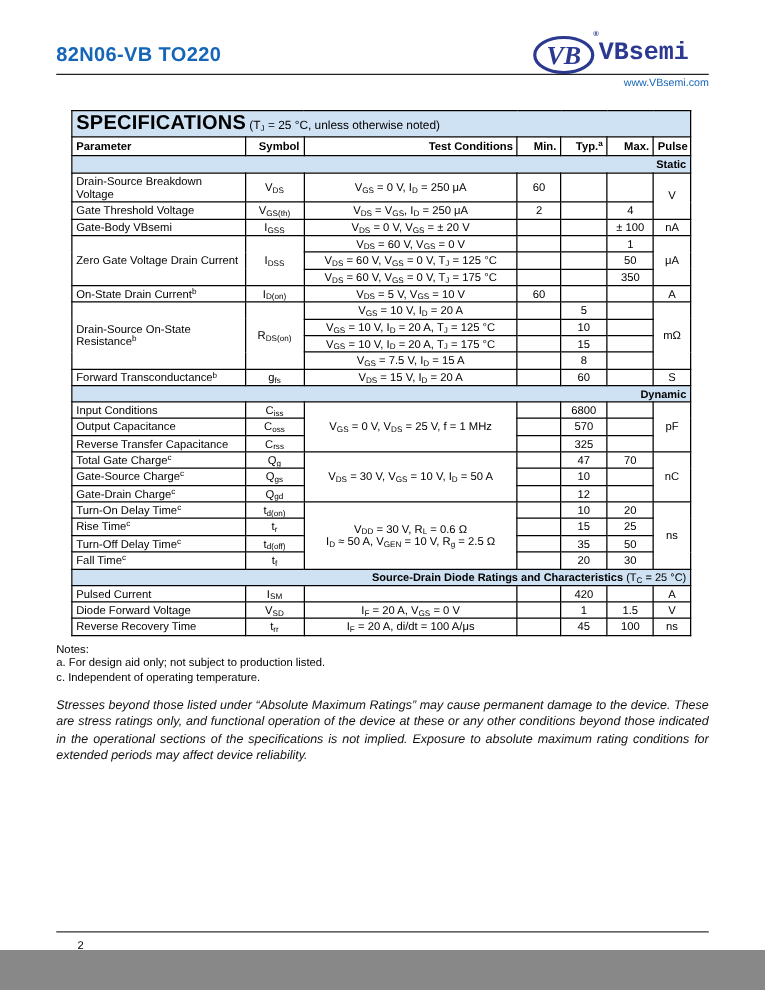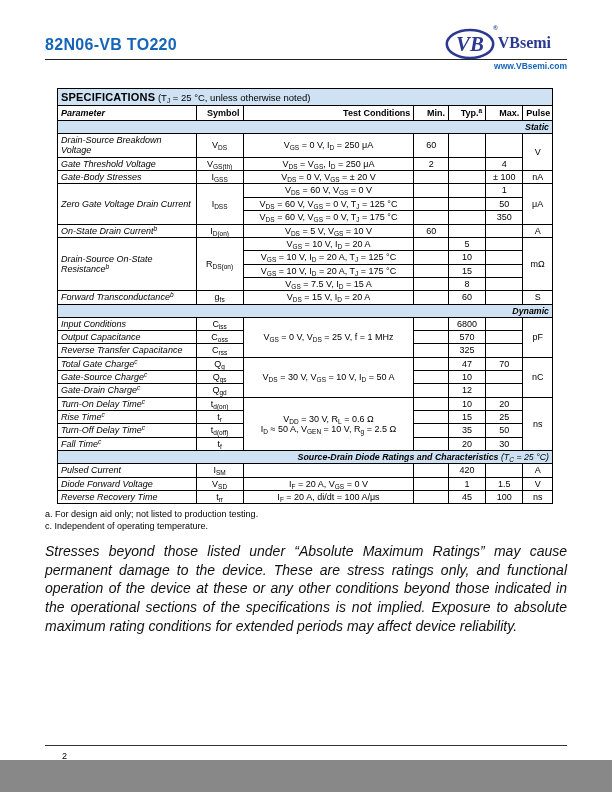--- a/index.html
+++ b/index.html
@@ -16,61 +16,61 @@
     font-size:16px; font-weight:bold; letter-spacing:.3px;
     color:var(--accent-blue,#1565b8);
   }
   .logo { position:absolute; right:16px; top:0; display:flex; align-items:center; }
   .logo-mark-wrap { position:relative; width:52px; height:32px; }
   .logo-reg {
     position:absolute; right:-2px; top:-3px; font-size:6px;
     color:var(--logo-navy,#2b3990); font-weight:bold;
   }
   .logo-name {
-    font-family:Liberation Serif, serif; font-weight:bold;
-    font-size:16px; color:var(--logo-navy,#2b3990); margin-left:2px; line-height:1;
+    font-family:Liberation Mono, monospace; font-weight:bold;
+    font-size:20px; color:var(--logo-navy,#2b3990); margin-left:2px; line-height:1;
     padding-bottom:2px;
   }
   .header-rule {
     position:absolute; left:45px; right:45px; top:59px;
     border-top:1.5px solid #222;
   }
   .website {
     position:absolute; right:45px; top:61px;
-    font-size:8.5px; font-weight:bold; color:var(--accent-blue,#1565b8);
+    font-size:8.5px; font-weight:normal; color:var(--accent-blue,#1565b8);
     text-decoration:none;
   }
   
   .content { position:absolute; left:45px; right:45px; top:88px; }
   table.spec-table {
     border-collapse:collapse; table-layout:fixed;
     margin-left:12px; width:calc(100% - 26px);
     font-size:9px; line-height:1.15;
   }
   .spec-table td {
     border:1px solid #000; padding:1px 3px;
     text-align:center; vertical-align:middle; height:13px;
     overflow:hidden;
   }
-  .spec-table td.p { text-align:left;font-style:italic; }
+  .spec-table td.p { text-align:left; }
   .spec-table sub { font-size:6.5px; vertical-align:-1.5px; line-height:0; }
   .spec-table sup { font-size:6.5px; vertical-align:3px; line-height:0; }
   .spec-table tr.title td {
     background:var(--header-bg,#cfe2f3); text-align:left; height:17px; font-size:9.5px;
   }
-  .spec-table tr.title b { font-size:11px; letter-spacing:.2px; }
+  .spec-table tr.title b { font-size:16px; letter-spacing:.2px; }
   .spec-table tr.colhead td { font-weight:bold; height:15px;text-align:right; }
   .spec-table tr.colhead td.p { text-align:left; }
   .spec-table tr.section td {
     background:var(--header-bg,#cfe2f3); text-align:right; height:12px; font-size:8.8px;
   }
   
   .notes { margin-top:5px; font-size:9px; line-height:1.3; }
   .disclaimer {
-    margin-top:9px; font-size:14px; font-style:italic;
+    margin-top:9px; font-size:10px; font-style:italic;
     line-height:1.35; text-align:justify; color:#111;
   }
   
   .footer-rule { position:absolute; left:45px; right:45px; top:745px; border-top:1px solid #333; }
   .page-number { position:absolute; left:62px; top:751px; font-size:9px; }
 </style>
 </head>
 <body>
 
 <div class="page">
@@ -129,21 +129,21 @@
           </tr>
           <tr>
             <td class="p">Gate Threshold Voltage</td>
             <td class="">V<sub>GS(th)</sub></td>
             <td class="">V<sub>DS</sub> = V<sub>GS</sub>, I<sub>D</sub> = 250 μA</td>
             <td class="">2</td>
             <td class=""></td>
             <td class="">4</td>
           </tr>
           <tr>
-            <td class="p">Gate-Body Stresses</td>
+            <td class="p">Gate-Body VBsemi</td>
             <td class="">I<sub>GSS</sub></td>
             <td class="">V<sub>DS</sub> = 0 V, V<sub>GS</sub> = ± 20 V</td>
             <td class=""></td>
             <td class=""></td>
             <td class="">± 100</td>
             <td class="">nA</td>
           </tr>
           <tr>
             <td rowspan="3" class="p">Zero Gate Voltage Drain Current</td>
             <td rowspan="3" class="">I<sub>DSS</sub></td>
@@ -316,21 +316,22 @@
             <td class="">I<sub>F</sub> = 20 A, di/dt = 100 A/μs</td>
             <td class=""></td>
             <td class="">45</td>
             <td class="">100</td>
             <td class="">ns</td>
           </tr>
         </tbody>
     </table>
 
     <div class="notes">
-      <div>a. For design aid only; not listed to production testing.</div>
+      <div>Notes:</div>
+      <div>a. For design aid only; not subject to production listed.</div>
       <div>c. Independent of operating temperature.</div>
     </div>
 
     <div class="disclaimer">Stresses beyond those listed under “Absolute Maximum Ratings” may cause permanent damage to the device. These are stress ratings only, and functional operation of the device at these or any other conditions beyond those indicated in the operational sections of the specifications is not implied. Exposure to absolute maximum rating conditions for extended periods may affect device reliability.</div>
   </div>
 
   <div class="footer-rule"></div>
   <div class="page-number">2</div>
 
 </div>

